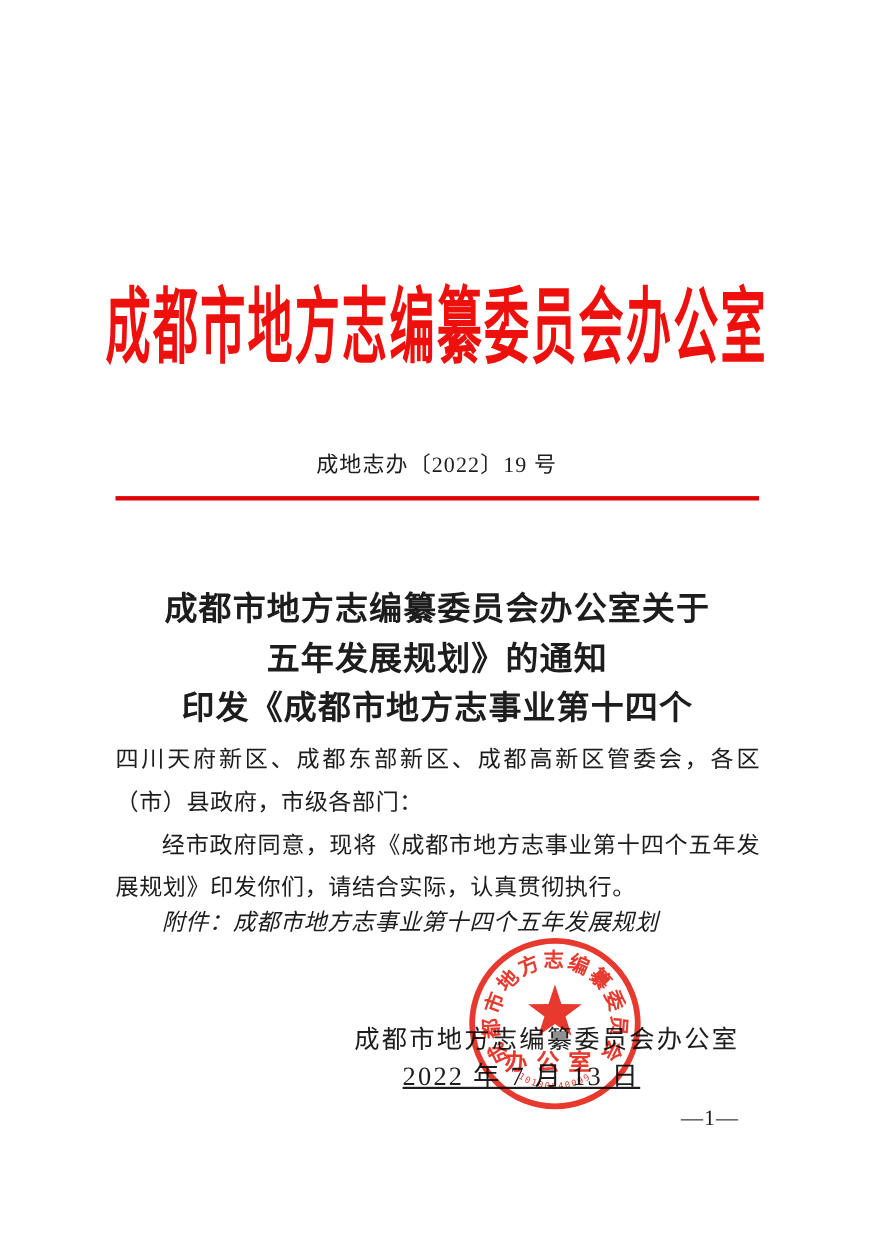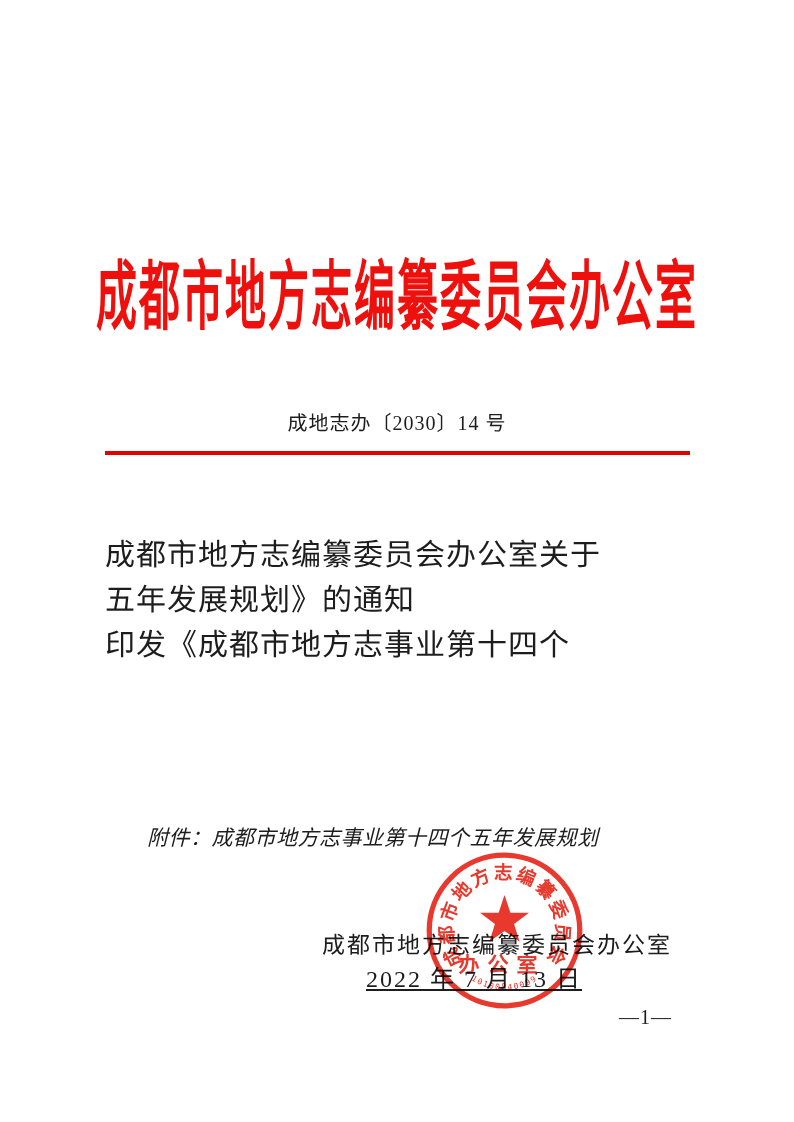--- a/index.html
+++ b/index.html
@@ -35,22 +35,22 @@
     text-align:center;
     font-size:20px;line-height:28px;
     letter-spacing:1px;
   }
   .red-line{
     position:absolute;top:451px;left:105px;width:585px;height:4px;
     background:var(--line-red);
   }
   .doc-title{
     position:absolute;top:532px;left:105px;width:585px;
-    text-align:left;
-    font-size:30px;line-height:45px;font-weight:400;
+    text-align:center;
+    font-size:30px;line-height:45px;font-weight:700;
     letter-spacing:1px;
   }
   .body-text{
     position:absolute;top:671px;left:105px;width:586px;
     font-size:21px;line-height:39px;
     text-align:justify;
     letter-spacing:0.5px;
   }
   .body-text p.indent{text-indent:2em;}
   .attachment{
@@ -94,30 +94,34 @@
   .seal .inner-text{font-size:26px;letter-spacing:10px;}
   .seal .serial-text{font-size:10px;letter-spacing:2px;font-family:"DejaVu Sans Mono",monospace;font-weight:400;}
 </style>
 </head>
 <body>
 
 <div class="page">
 
   <div class="letterhead">成都市地方志编纂委员会办公室</div>
 
-  <div class="doc-number">成地志办〔2030〕14 号</div>
+  <div class="doc-number">成地志办〔2022〕19 号</div>
 
   <div class="red-line"></div>
 
   <div class="doc-title">
     <div>成都市地方志编纂委员会办公室关于</div>
     <div>五年发展规划》的通知</div>
     <div>印发《成都市地方志事业第十四个</div>
   </div>
 
+  <div class="body-text">
+    <p>四川天府新区、成都东部新区、成都高新区管委会，各区（市）县政府，市级各部门：</p>
+    <p class="indent">经市政府同意，现将《成都市地方志事业第十四个五年发展规划》印发你们，请结合实际，认真贯彻执行。</p>
+  </div>
 
   <div class="attachment">附件：成都市地方志事业第十四个五年发展规划</div>
 
   <div class="signature-org">成都市地方志编纂委员会办公室</div>
 
   <div class="signature-date">2022 年 7 月 13 日</div>
 
   <div class="seal">
     <svg viewBox="0 0 200 200" xmlns="http://www.w3.org/2000/svg">
       <defs>

